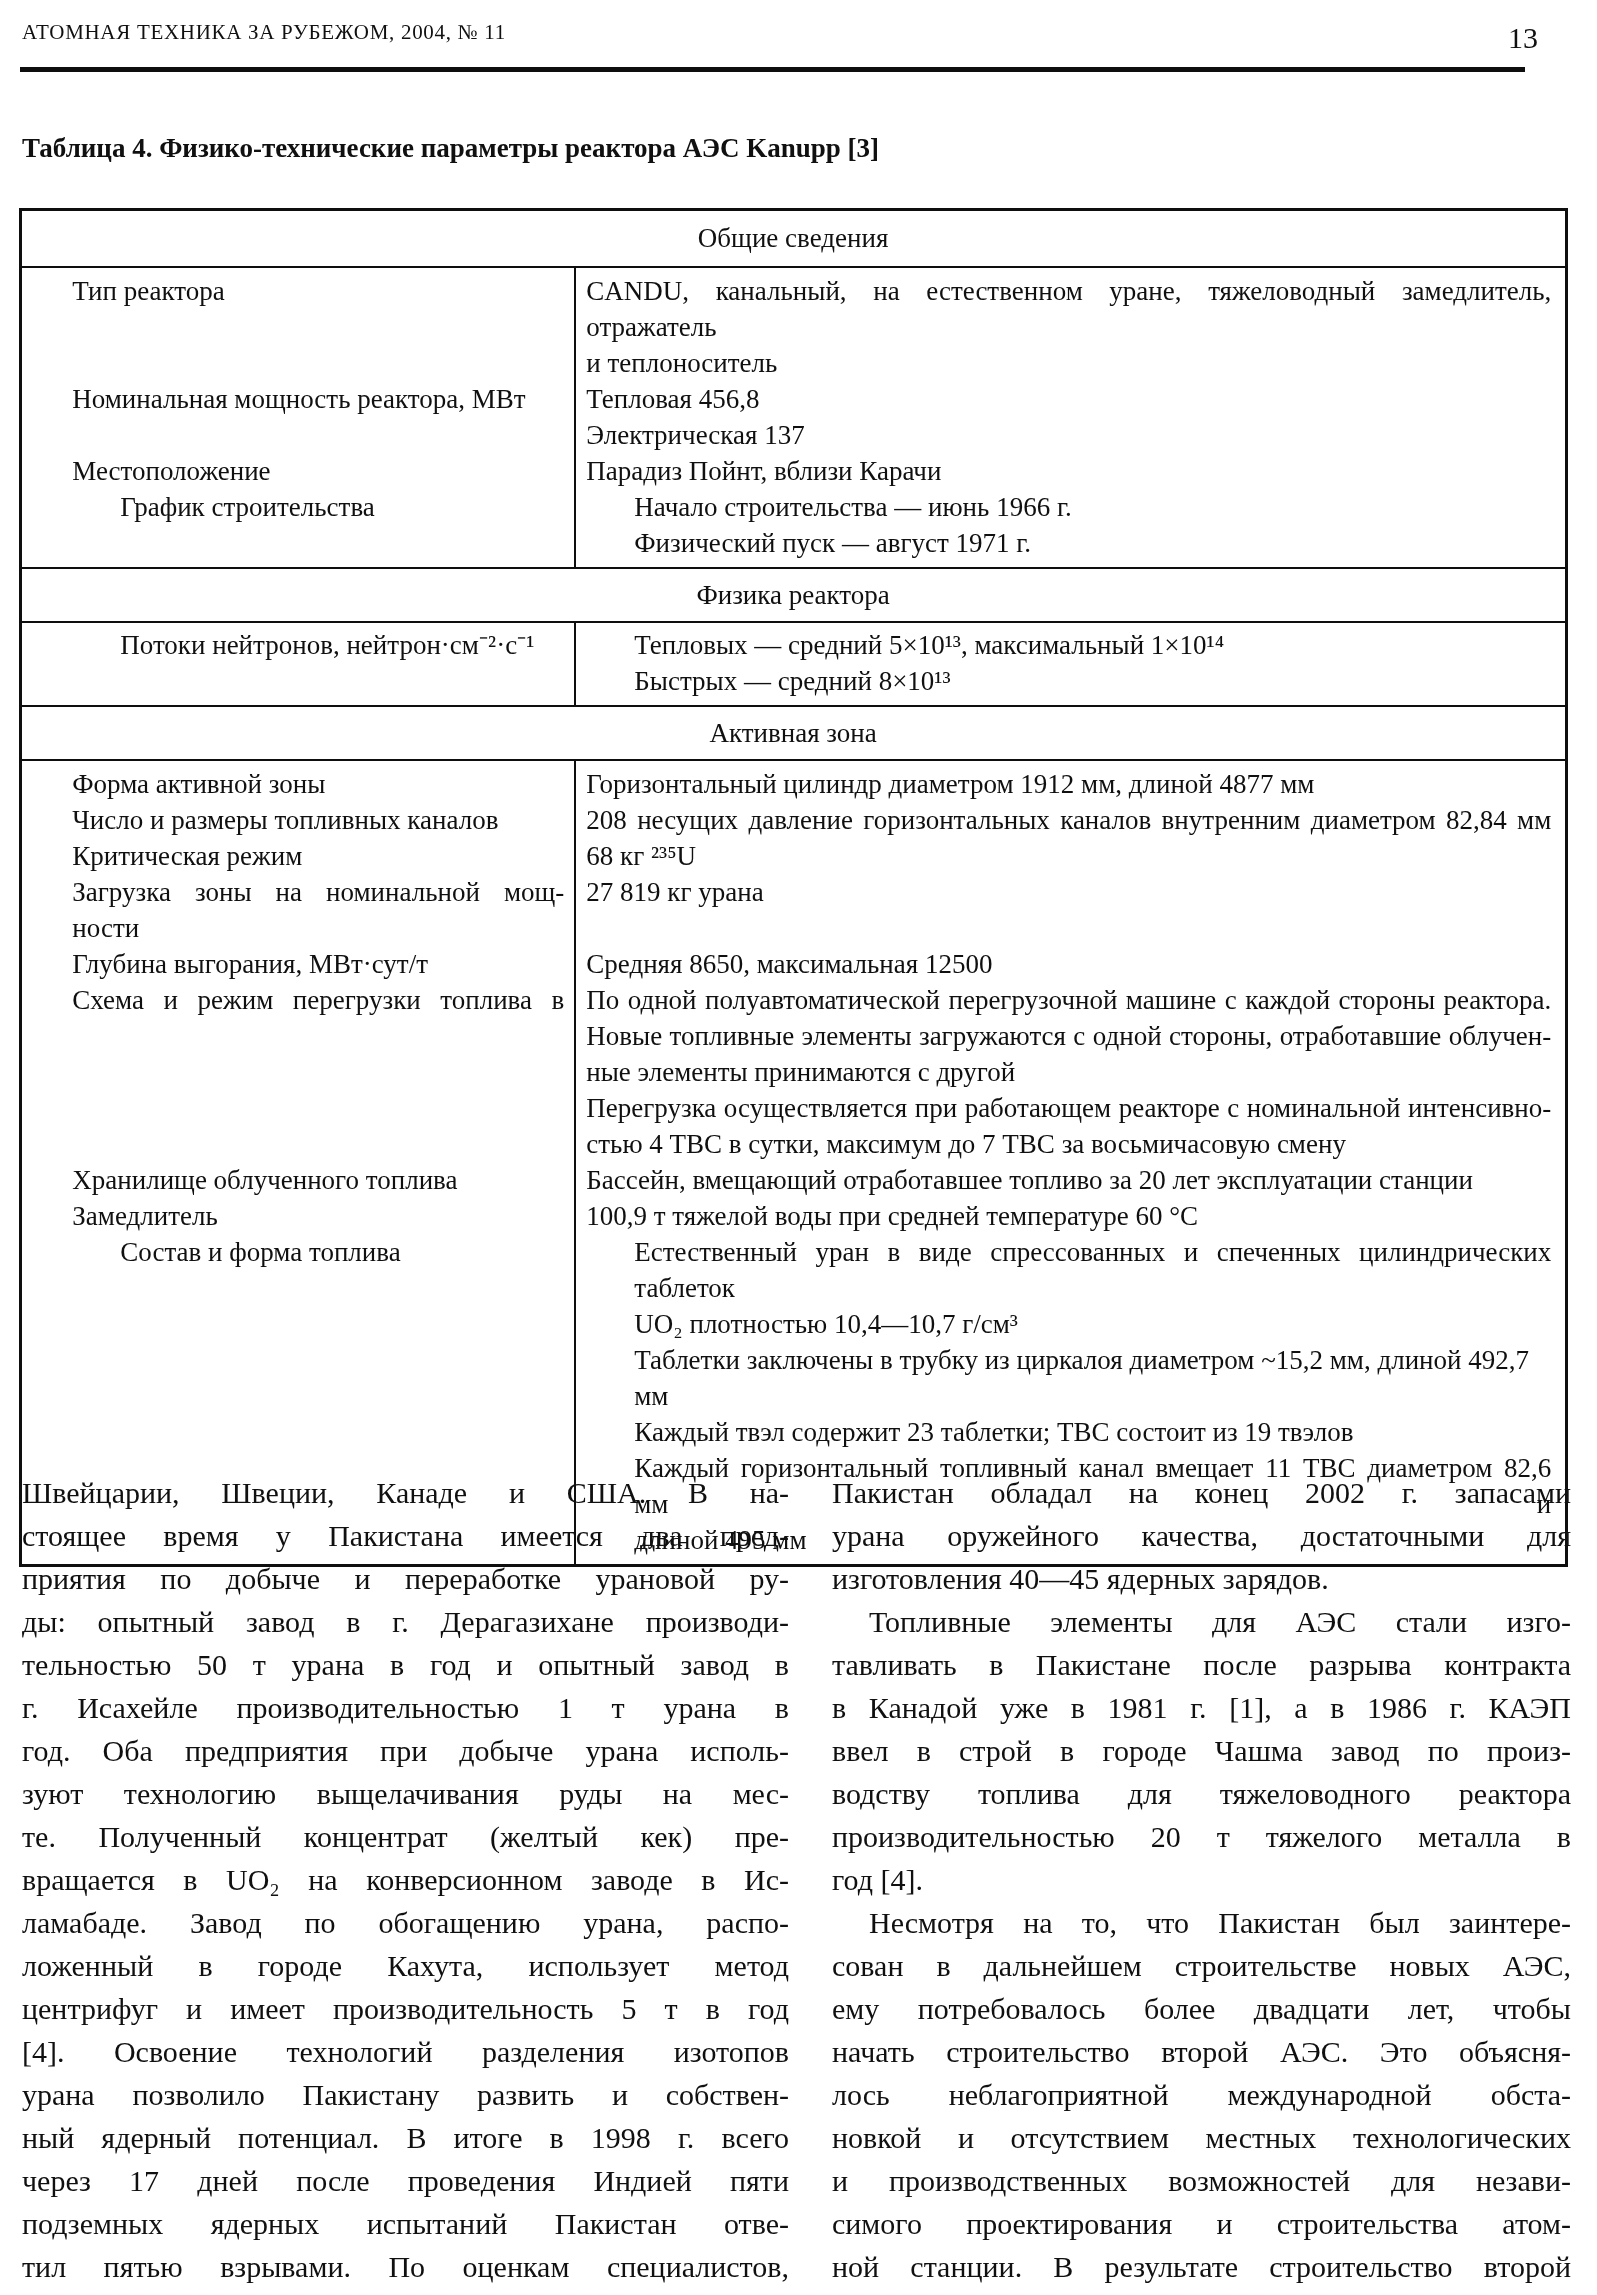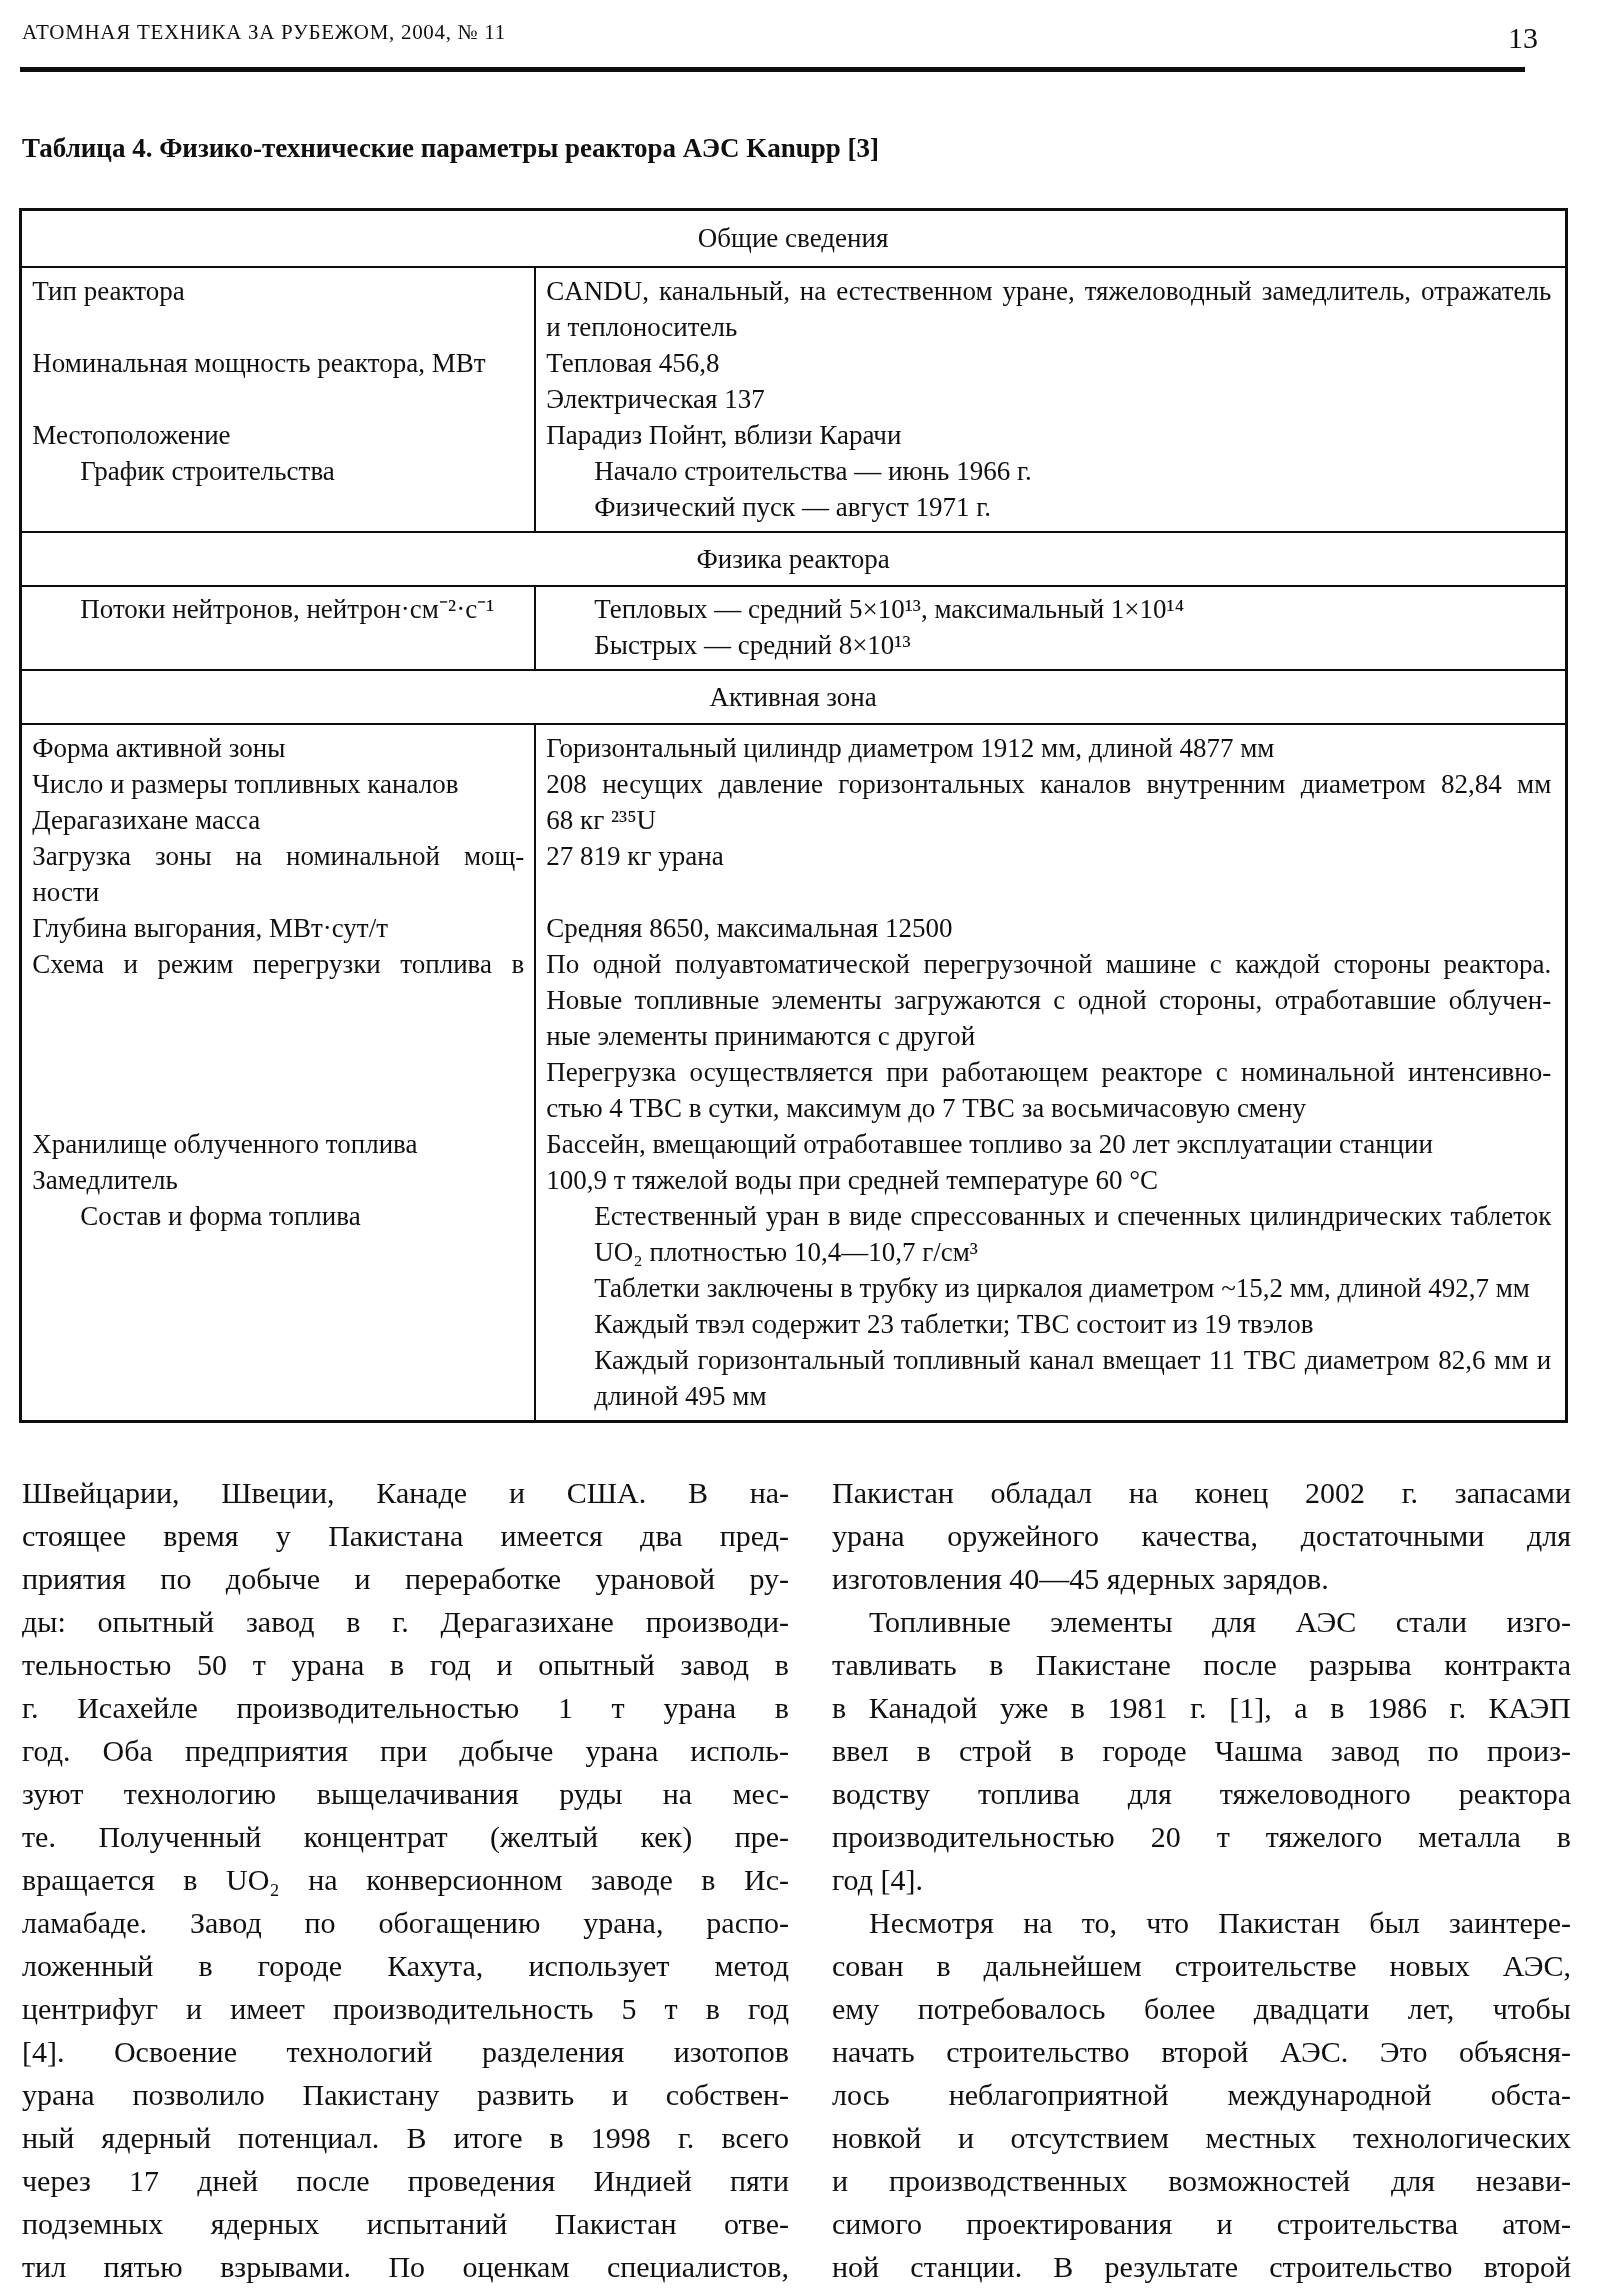--- a/index.html
+++ b/index.html
@@ -36,20 +36,21 @@
   }
   .sec-title {
     font-size:27px; line-height:55px;
     text-align:center;
     border-bottom:2px solid #0e0e0e;
   }
   .sec-title.bt { border-top:2px solid #0e0e0e; line-height:52px; }
   .sec-body {
     display:grid;
     grid-template-columns:514px 1fr;
+    padding-left:40px;
   }
   .lc {
     border-right:2px solid #0e0e0e;
     padding:0 9.3px 0 10.7px;
   }
   .rc { padding:0 13.3px 0 10.7px; }
   .sec-body > div:nth-child(-n+2) { padding-top:4.7px; }
   .sec-body > div:nth-last-child(-n+2) { padding-bottom:6px;margin-left:48px; }
   .ln { font-size:27px; line-height:36px; }
   .j { text-align:justify; text-align-last:justify; }
@@ -119,21 +120,21 @@
     <div class="rc">
       <div class="ln">Горизонтальный цилиндр диаметром 1912 мм, длиной 4877 мм</div>
     </div>
     <div class="lc">
       <div class="ln">Число и размеры топливных каналов</div>
     </div>
     <div class="rc">
       <div class="ln j">208 несущих давление горизонтальных каналов внутренним диаметром 82,84 мм</div>
     </div>
     <div class="lc">
-      <div class="ln">Дерагазихане масса</div>
+      <div class="ln">Критическая режим</div>
     </div>
     <div class="rc">
       <div class="ln">68 кг ²³⁵U</div>
     </div>
     <div class="lc">
       <div class="ln j">Загрузка зоны на номинальной мощ-</div>
       <div class="ln">ности</div>
     </div>
     <div class="rc">
       <div class="ln">27 819 кг урана</div>

